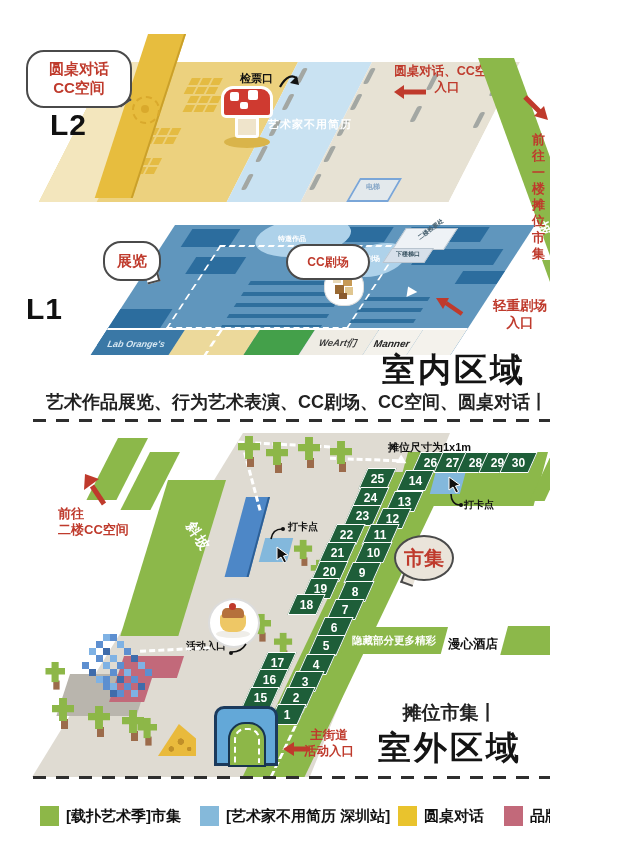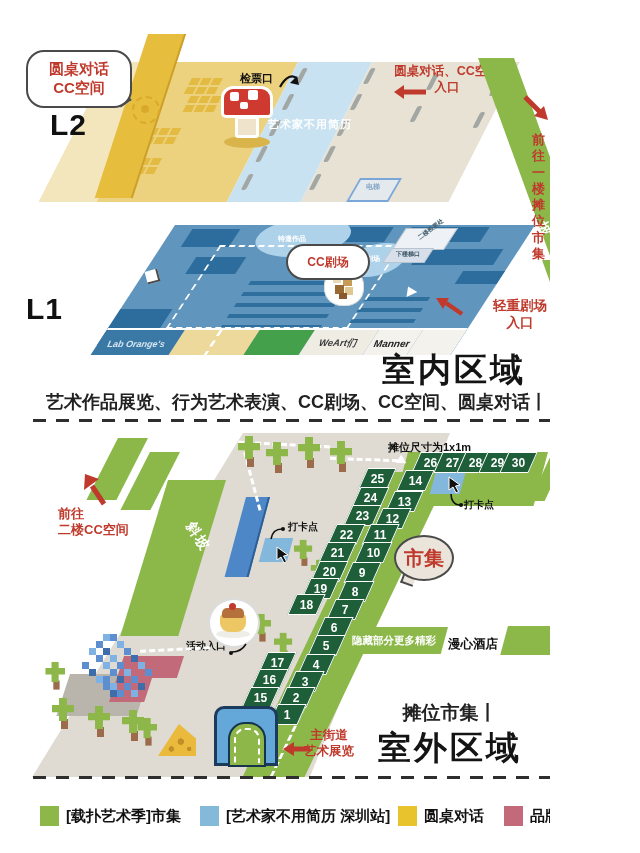--- a/index.html
+++ b/index.html
@@ -243,20 +243,23 @@
   <div class="lbl" style="left:278px;top:235px;font-size:7px;color:#fff;">特邀作品</div>
   <div class="lbl" style="left:352px;top:255px;font-size:7px;color:#fff;">轻重剧场</div>
 
   <div class="abs sk" id="stairs-top"></div>
   <div class="abs sk" id="stairs-front"></div>
   <div class="lbl" style="left:416px;top:226px;font-size:6px;color:#46606f;transform:rotate(-37deg);">二楼检票处</div>
   <div class="lbl" style="left:396px;top:251px;font-size:6px;color:#35505f;">下楼梯口</div>
   <div class="tri" style="left:404px;top:286px;border-left:6px solid rgba(0,0,0,0);border-right:6px solid rgba(0,0,0,0);border-bottom:9px solid #fff;transform:rotate(-25deg);"></div>
 
   <div class="tail" style="left:146px;top:270px;border-right:2.5px solid #4a4a4a;border-bottom:2.5px solid #4a4a4a;transform:rotate(-15deg);"></div>
+  <div class="bubble" style="left:103px;top:241px;width:54px;height:36px;">
+    <div class="tx" style="font-size:15px;">展览</div>
+  </div>
   <div class="tail" style="left:324px;top:268px;border-right:2.5px solid #4a4a4a;border-bottom:2.5px solid #4a4a4a;transform:rotate(15deg);"></div>
   <div class="bubble" style="left:286px;top:244px;width:80px;height:32px;">
     <div class="tx" style="font-size:12px;">CC剧场</div>
   </div>
   <div class="abs" id="popcorn">
     <div class="pc" style="left:8px;top:6px;width:8px;height:8px;background:#e8d9b8;"></div>
     <div class="pc" style="left:18px;top:8px;width:9px;height:9px;background:#c79a55;"></div>
     <div class="pc" style="left:10px;top:16px;width:9px;height:9px;background:#9a6a33;"></div>
     <div class="pc" style="left:20px;top:18px;width:8px;height:8px;background:#e0c690;"></div>
     <div class="pc" style="left:14px;top:24px;width:8px;height:6px;background:#8a5a2e;"></div>
@@ -358,21 +361,21 @@
   <div class="abs" id="gate">
     <div id="gate-frame"></div>
       <div id="gate-arch"></div>
       <div id="gate-archdash"></div>
   </div>
   <svg class="arrow" style="left:280px;top:740px;" width="32" height="18">
     <path d="M30 9 H12" stroke="#bf3a2c" stroke-width="5"></path>
     <polygon points="14,2 3,9 14,16" fill="#bf3a2c"></polygon>
   </svg>
   <div class="lbl red ml" style="left:304px;top:728px;font-size:12.5px;text-align:center;">主街道
-艺术展览</div>
+活动入口</div>
 
   <div class="abs" style="right:28px;top:694px;text-align:center;">
     <div style="font-size:19px;font-weight:600;color:#222;margin-top:6px;">摊位市集丨</div>
     <div style="font-size:33px;font-weight:900;color:#141414;letter-spacing:3px;">室外区域</div>
   </div>
 
   <div class="divider" style="left:33px;right:0;top:776px;"></div>
   <div id="legend">
       <div class="legend-item" style="left: 40px;">
         <div class="legend-sq" style="background: rgb(141, 183, 72);"></div>

